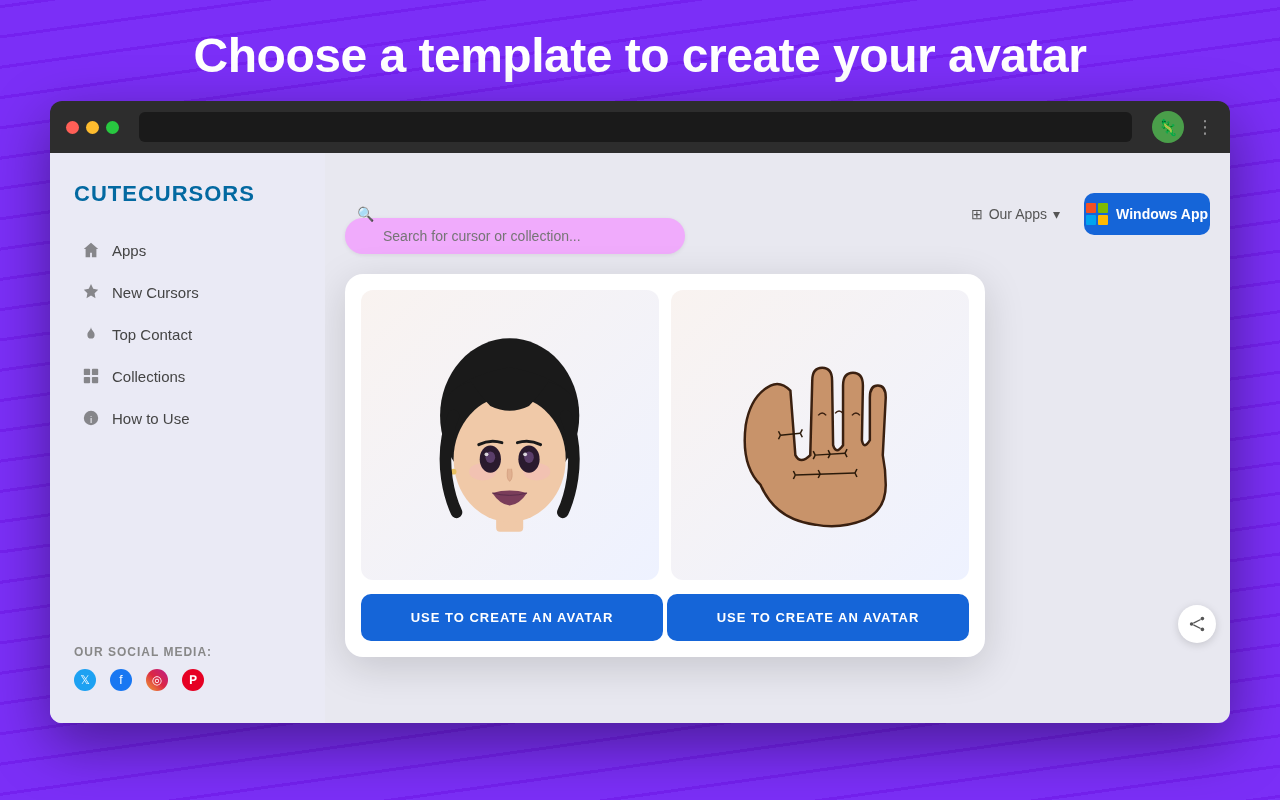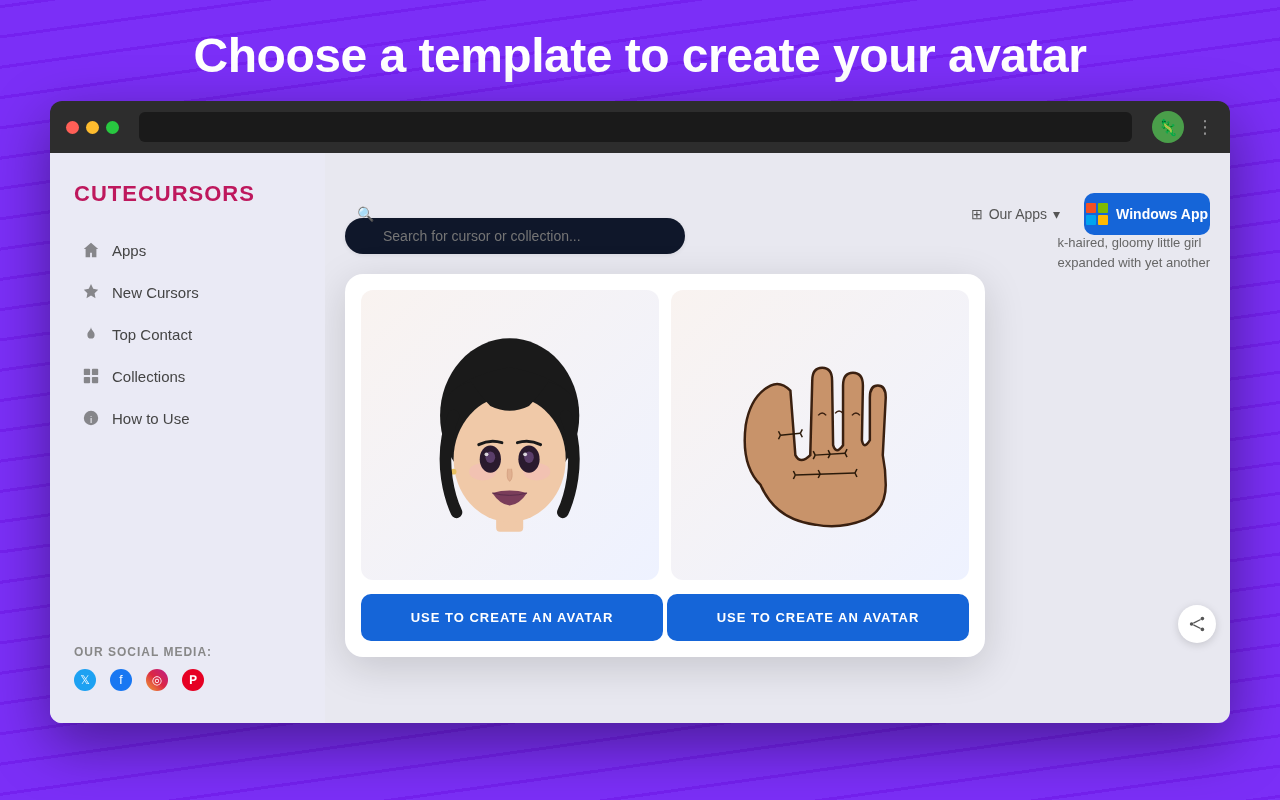--- a/index.html
+++ b/index.html
@@ -113,21 +113,21 @@
       background: #eaeaf5;
       padding: 20px 0;
       flex-shrink: 0;
       display: flex;
       flex-direction: column;
     }
     .logo {
       padding: 8px 24px 22px;
       font-size: 22px;
       font-weight: 900;
-      color: #be185d;
+      color: #0369a1;
       letter-spacing: 1px;
     }
     .nav-item {
       display: flex;
       align-items: center;
       gap: 12px;
       padding: 11px 24px;
       color: #444;
       font-size: 15px;
       cursor: pointer;
@@ -187,21 +187,21 @@
     .search-bar {
       flex: 1;
       max-width: 340px;
       position: relative;
     }
     .search-input {
       width: 100%;
       padding: 10px 16px 10px 38px;
       border-radius: 24px;
       border: none;
-      background: #0f172a;
+      background: #f0abfc;
       font-size: 14px;
       color: #666;
       outline: none;
       box-shadow: 0 1px 4px rgba(0,0,0,0.08);
       margin-top: 45px;
     }
     .search-icon-wrap {
       position: absolute;
       left: 12px;
       top: 50%;
@@ -502,24 +502,20 @@
             </svg>
           </div>
         </div>
 
         <div class="modal-buttons">
           <button class="create-avatar-btn">USE TO CREATE AN AVATAR</button>
           <button class="create-avatar-btn">USE TO CREATE AN AVATAR</button>
         </div>
       </div>
 
-      <div class="side-text">
-        <p>k-haired, gloomy little girl</p>
-        <p>expanded with yet another</p>
-      </div>
 
       <div class="share-btn">
         <svg width="18" height="18" viewBox="0 0 20 20" fill="#555">
           <circle cx="16" cy="4" r="2"></circle>
             <circle cx="4" cy="10" r="2"></circle>
             <circle cx="16" cy="16" r="2"></circle>
           <line x1="14" y1="5" x2="6" y2="9" stroke="#555" stroke-width="1.5"></line>
           <line x1="14" y1="15" x2="6" y2="11" stroke="#555" stroke-width="1.5"></line>
         </svg>
       </div>

